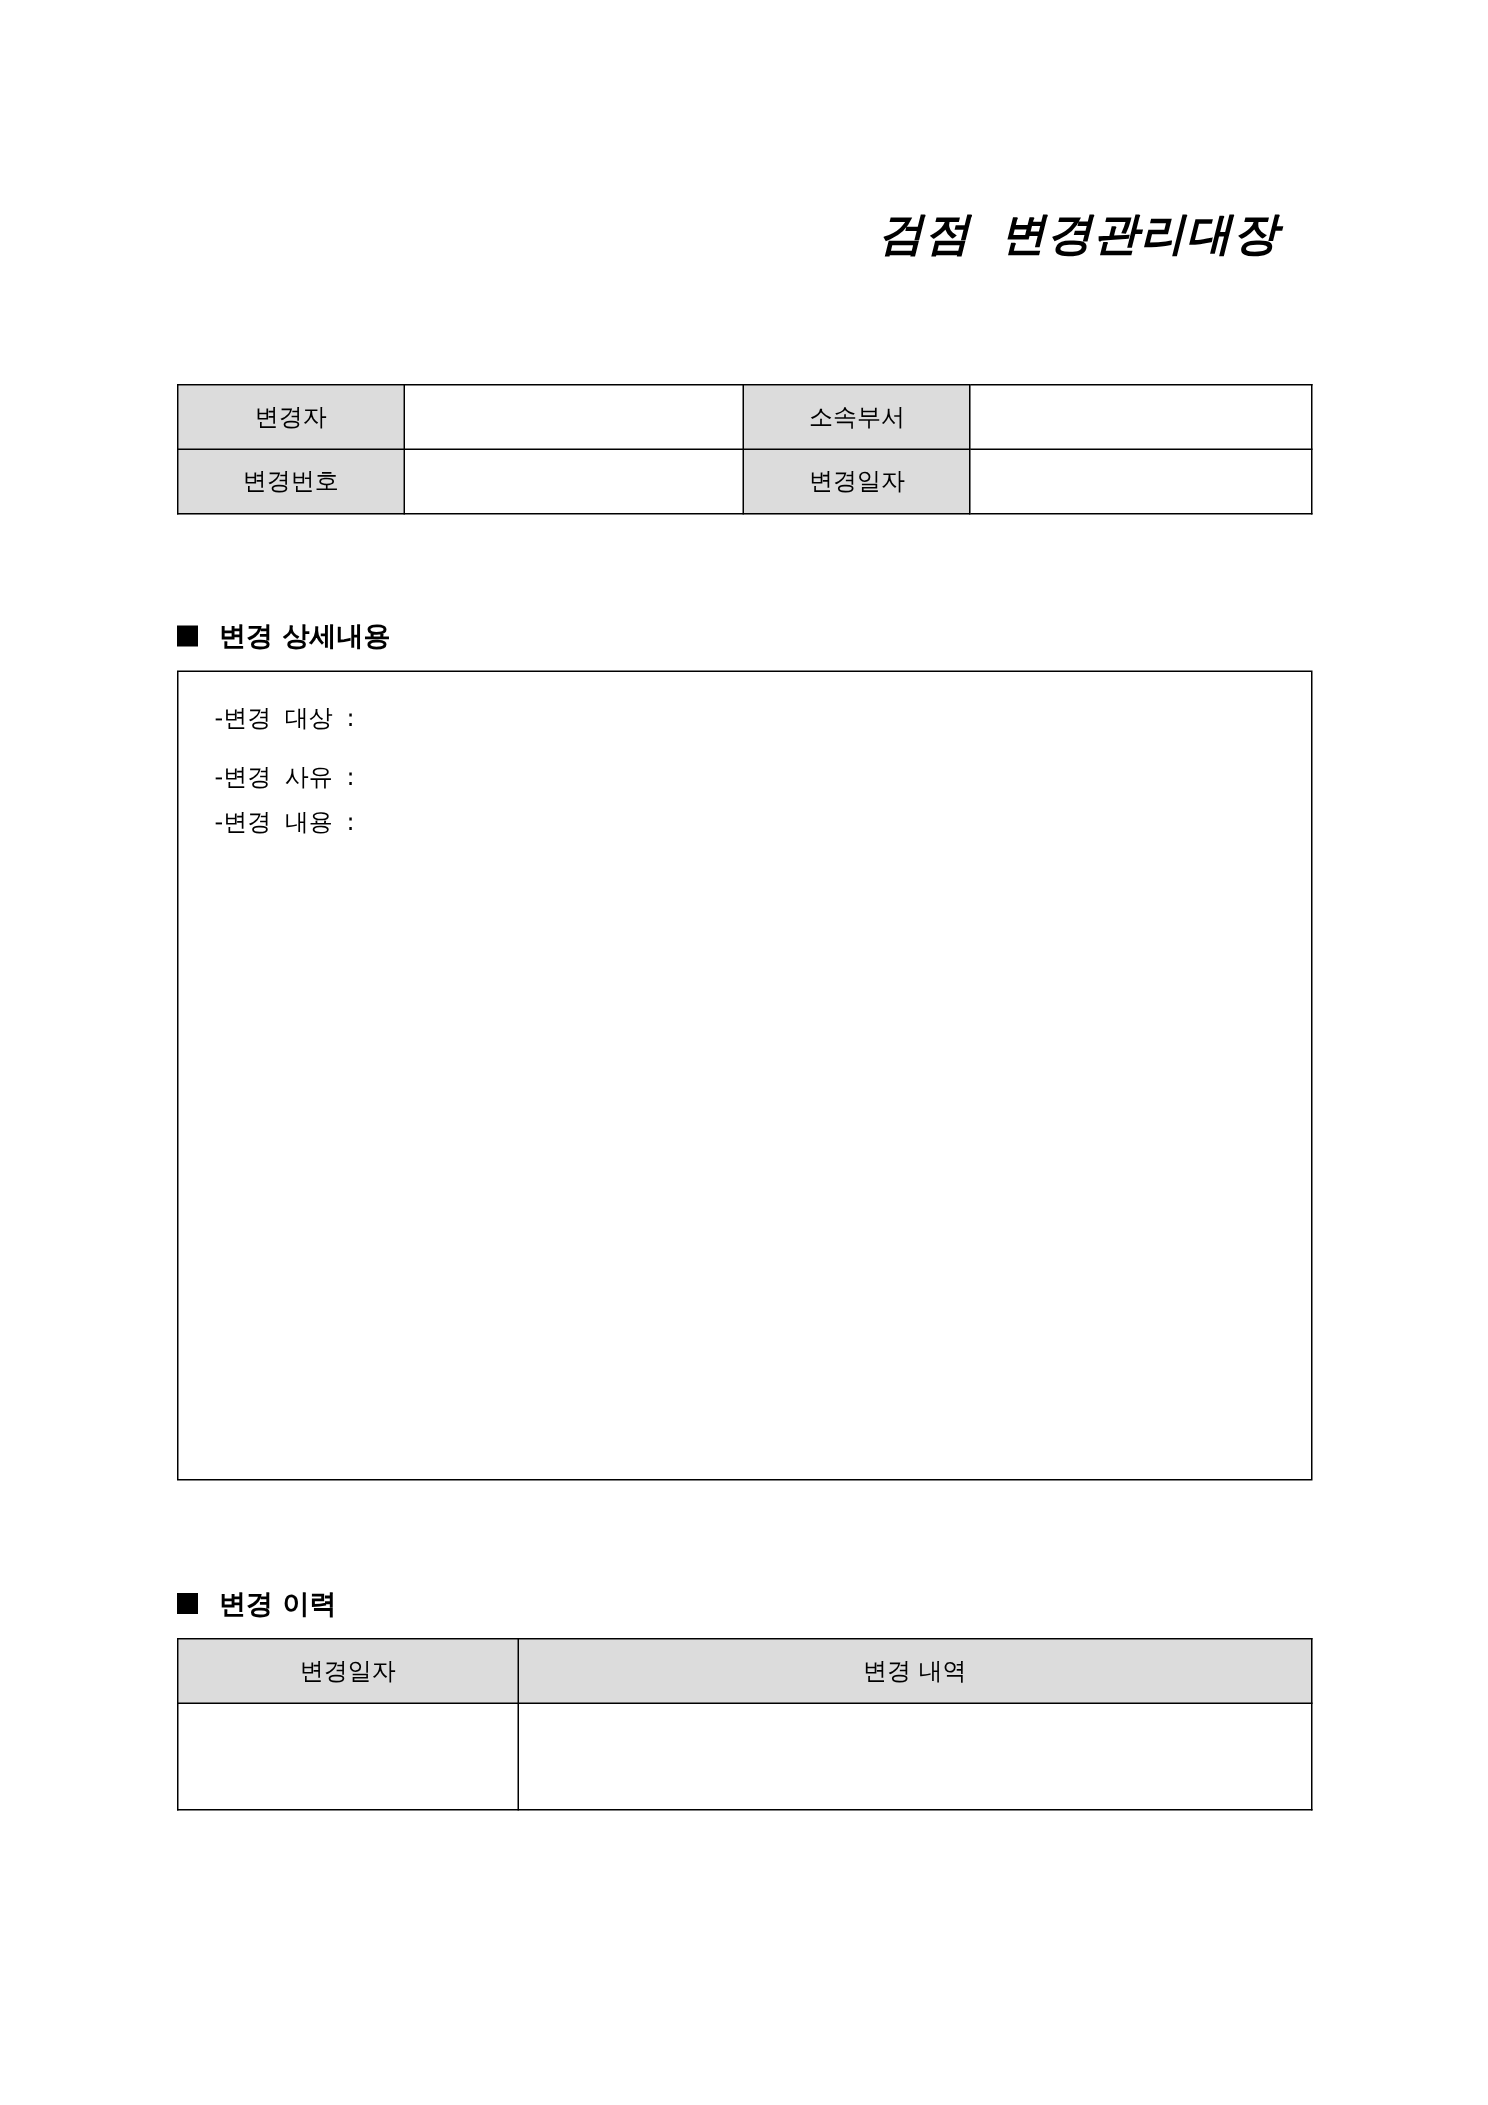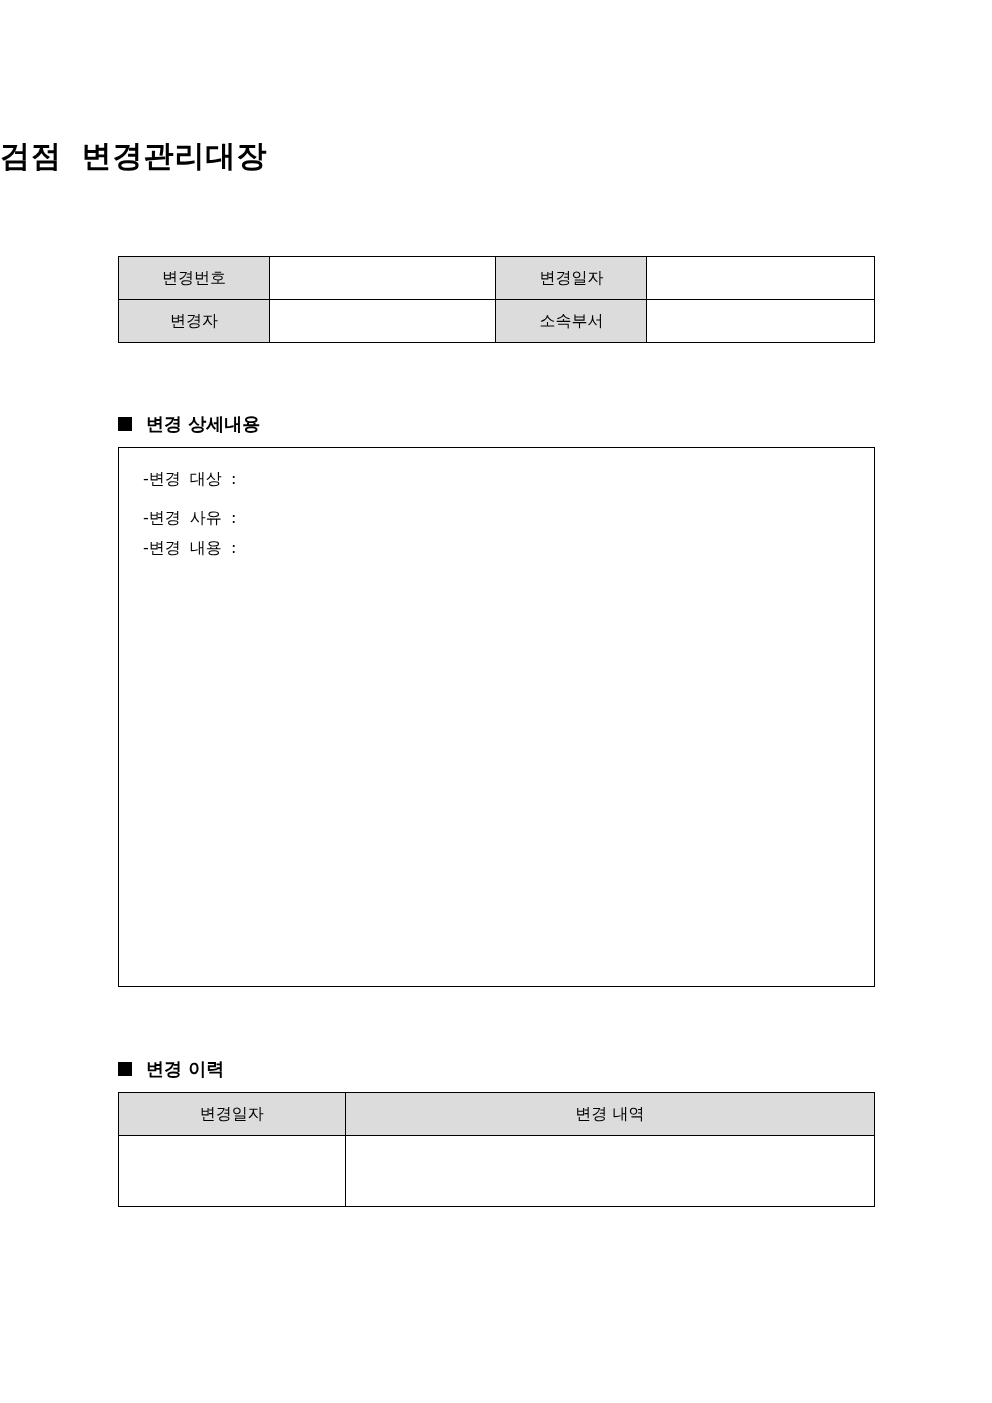--- a/index.html
+++ b/index.html
@@ -1,17 +1,17 @@
 <!DOCTYPE html>
 <html><head>
 <meta charset="utf-8">
 <style>
   html, body { margin:0; padding:0; background:#fff; }
   body { width:992px; height:1403px; position:relative; font-family:"DejaVu Sans", sans-serif; color:#000; }
-  .title { position:absolute; top:136px; left:0; width:853px; text-align:left; font-size:30px; font-weight:bold; letter-spacing:1px; word-spacing:8px; }
+  .title { position:absolute; top:136px; left:0; width:853px; text-align:right; font-size:30px; font-weight:bold; letter-spacing:1px; word-spacing:8px;font-style:italic; }
   table { border-collapse:collapse; position:absolute; }
   td { border:1px solid #000; font-size:16px; text-align:center; padding:0; }
   .hdr { background:#dcdcdc; }
   .info { top:256px; left:118px; width:757px; }
   .info td { height:42px; }
   .sec { position:absolute; left:118px; font-size:18px; font-weight:bold; display:flex; align-items:center; }
   .sq { display:inline-block; width:14px; height:14px; background:#000; margin-right:14px; }
   .box { position:absolute; top:447px; left:118px; width:755px; height:538px; border:1px solid #000; }
   .line { position:absolute; left:24px; font-size:16px; word-spacing:4px;text-align:center; }
   .hist { top:1092px; left:118px; width:757px; }
@@ -25,29 +25,29 @@
 
 <table class="info">
   <colgroup>
       <col style="width:151px">
       <col style="width:227px">
       <col style="width:151px">
       <col style="width:228px">
     </colgroup>
   <tbody>
       <tr>
+    <td class="hdr">변경자</td>
+    <td></td>
+    <td class="hdr">소속부서</td>
+    <td></td>
+  </tr>
+  <tr>
     <td class="hdr">변경번호</td>
     <td></td>
     <td class="hdr">변경일자</td>
-    <td></td>
-  </tr>
-  <tr>
-    <td class="hdr">변경자</td>
-    <td></td>
-    <td class="hdr">소속부서</td>
     <td></td>
   </tr>
 </tbody>
   </table>
 
 <div class="sec" style="top:412px;">
   <span class="sq"></span>
   <span>변경 상세내용</span>
 </div>
 

